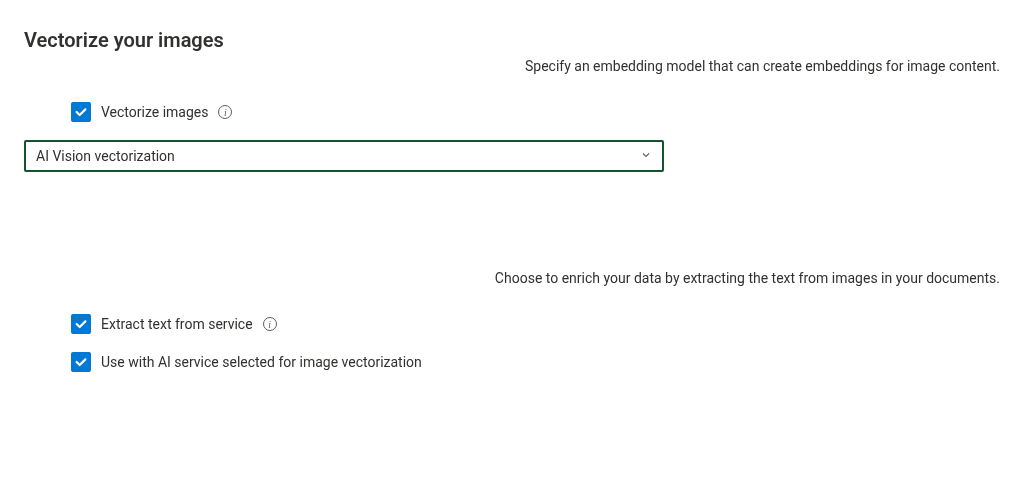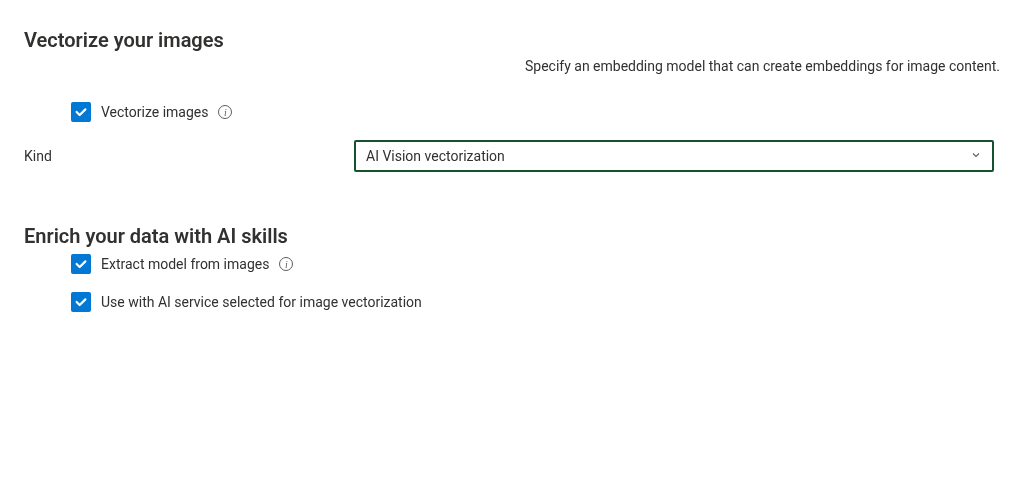--- a/index.html
+++ b/index.html
@@ -4,21 +4,21 @@
   <style>
     * { box-sizing: border-box; margin: 0; padding: 0; }
     body {
       font-family: "Segoe UI", -apple-system, BlinkMacSystemFont, Roboto, "Helvetica Neue", sans-serif;
       font-size: 14px;
       color: #323130;
       background: #ffffff;
       padding: 28px 24px;
       width: 1024px;
     }
-    .section { margin-bottom: 40px; }
+    .section { margin-bottom: 86px; }
     .section:last-child { margin-bottom: 0; }
     .section-title {
       font-size: 20px;
       font-weight: 600;
       color: #323130;
       margin-bottom: 6px;
     }
     .section-desc {
       font-size: 14px;
       color: #323130;
@@ -120,45 +120,44 @@
     <div class="checkbox">
       <svg viewBox="0 0 16 16">
           <polyline points="3,8 6.5,11.5 13,5"></polyline>
         </svg>
     </div>
     <span class="chk-label">Vectorize images</span>
     <span class="info-icon">i</span>
   </div>
 
   <div class="field-row">
-    <div class="field-label">Kind</div>
     <div class="select">
       <span class="select-value">AI Vision vectorization</span>
       <span>
         <svg viewBox="0 0 16 16">
             <polyline points="4,6 8,10 12,6"></polyline>
           </svg>
       </span>
     </div>
   </div>
 
 </div>
 
 <div class="spacer-lg"></div>
 
 <div class="section">
-  <h2 class="section-title">Enrich your data with AI skills</h2>
+  <p class="section-desc">Choose to enrich your data by extracting the text from images in your documents.</p>
 
   <div class="row">
     <div class="checkbox">
       <svg viewBox="0 0 16 16">
           <polyline points="3,8 6.5,11.5 13,5"></polyline>
         </svg>
     </div>
-    <span class="chk-label">Extract model from images</span>
+    <span class="chk-label">Extract text from service</span>
     <span class="info-icon">i</span>
   </div>
 
   <div class="row">
     <div class="checkbox">
       <svg viewBox="0 0 16 16">
           <polyline points="3,8 6.5,11.5 13,5"></polyline>
         </svg>
     </div>
     <span class="chk-label">Use with AI service selected for image vectorization</span>

